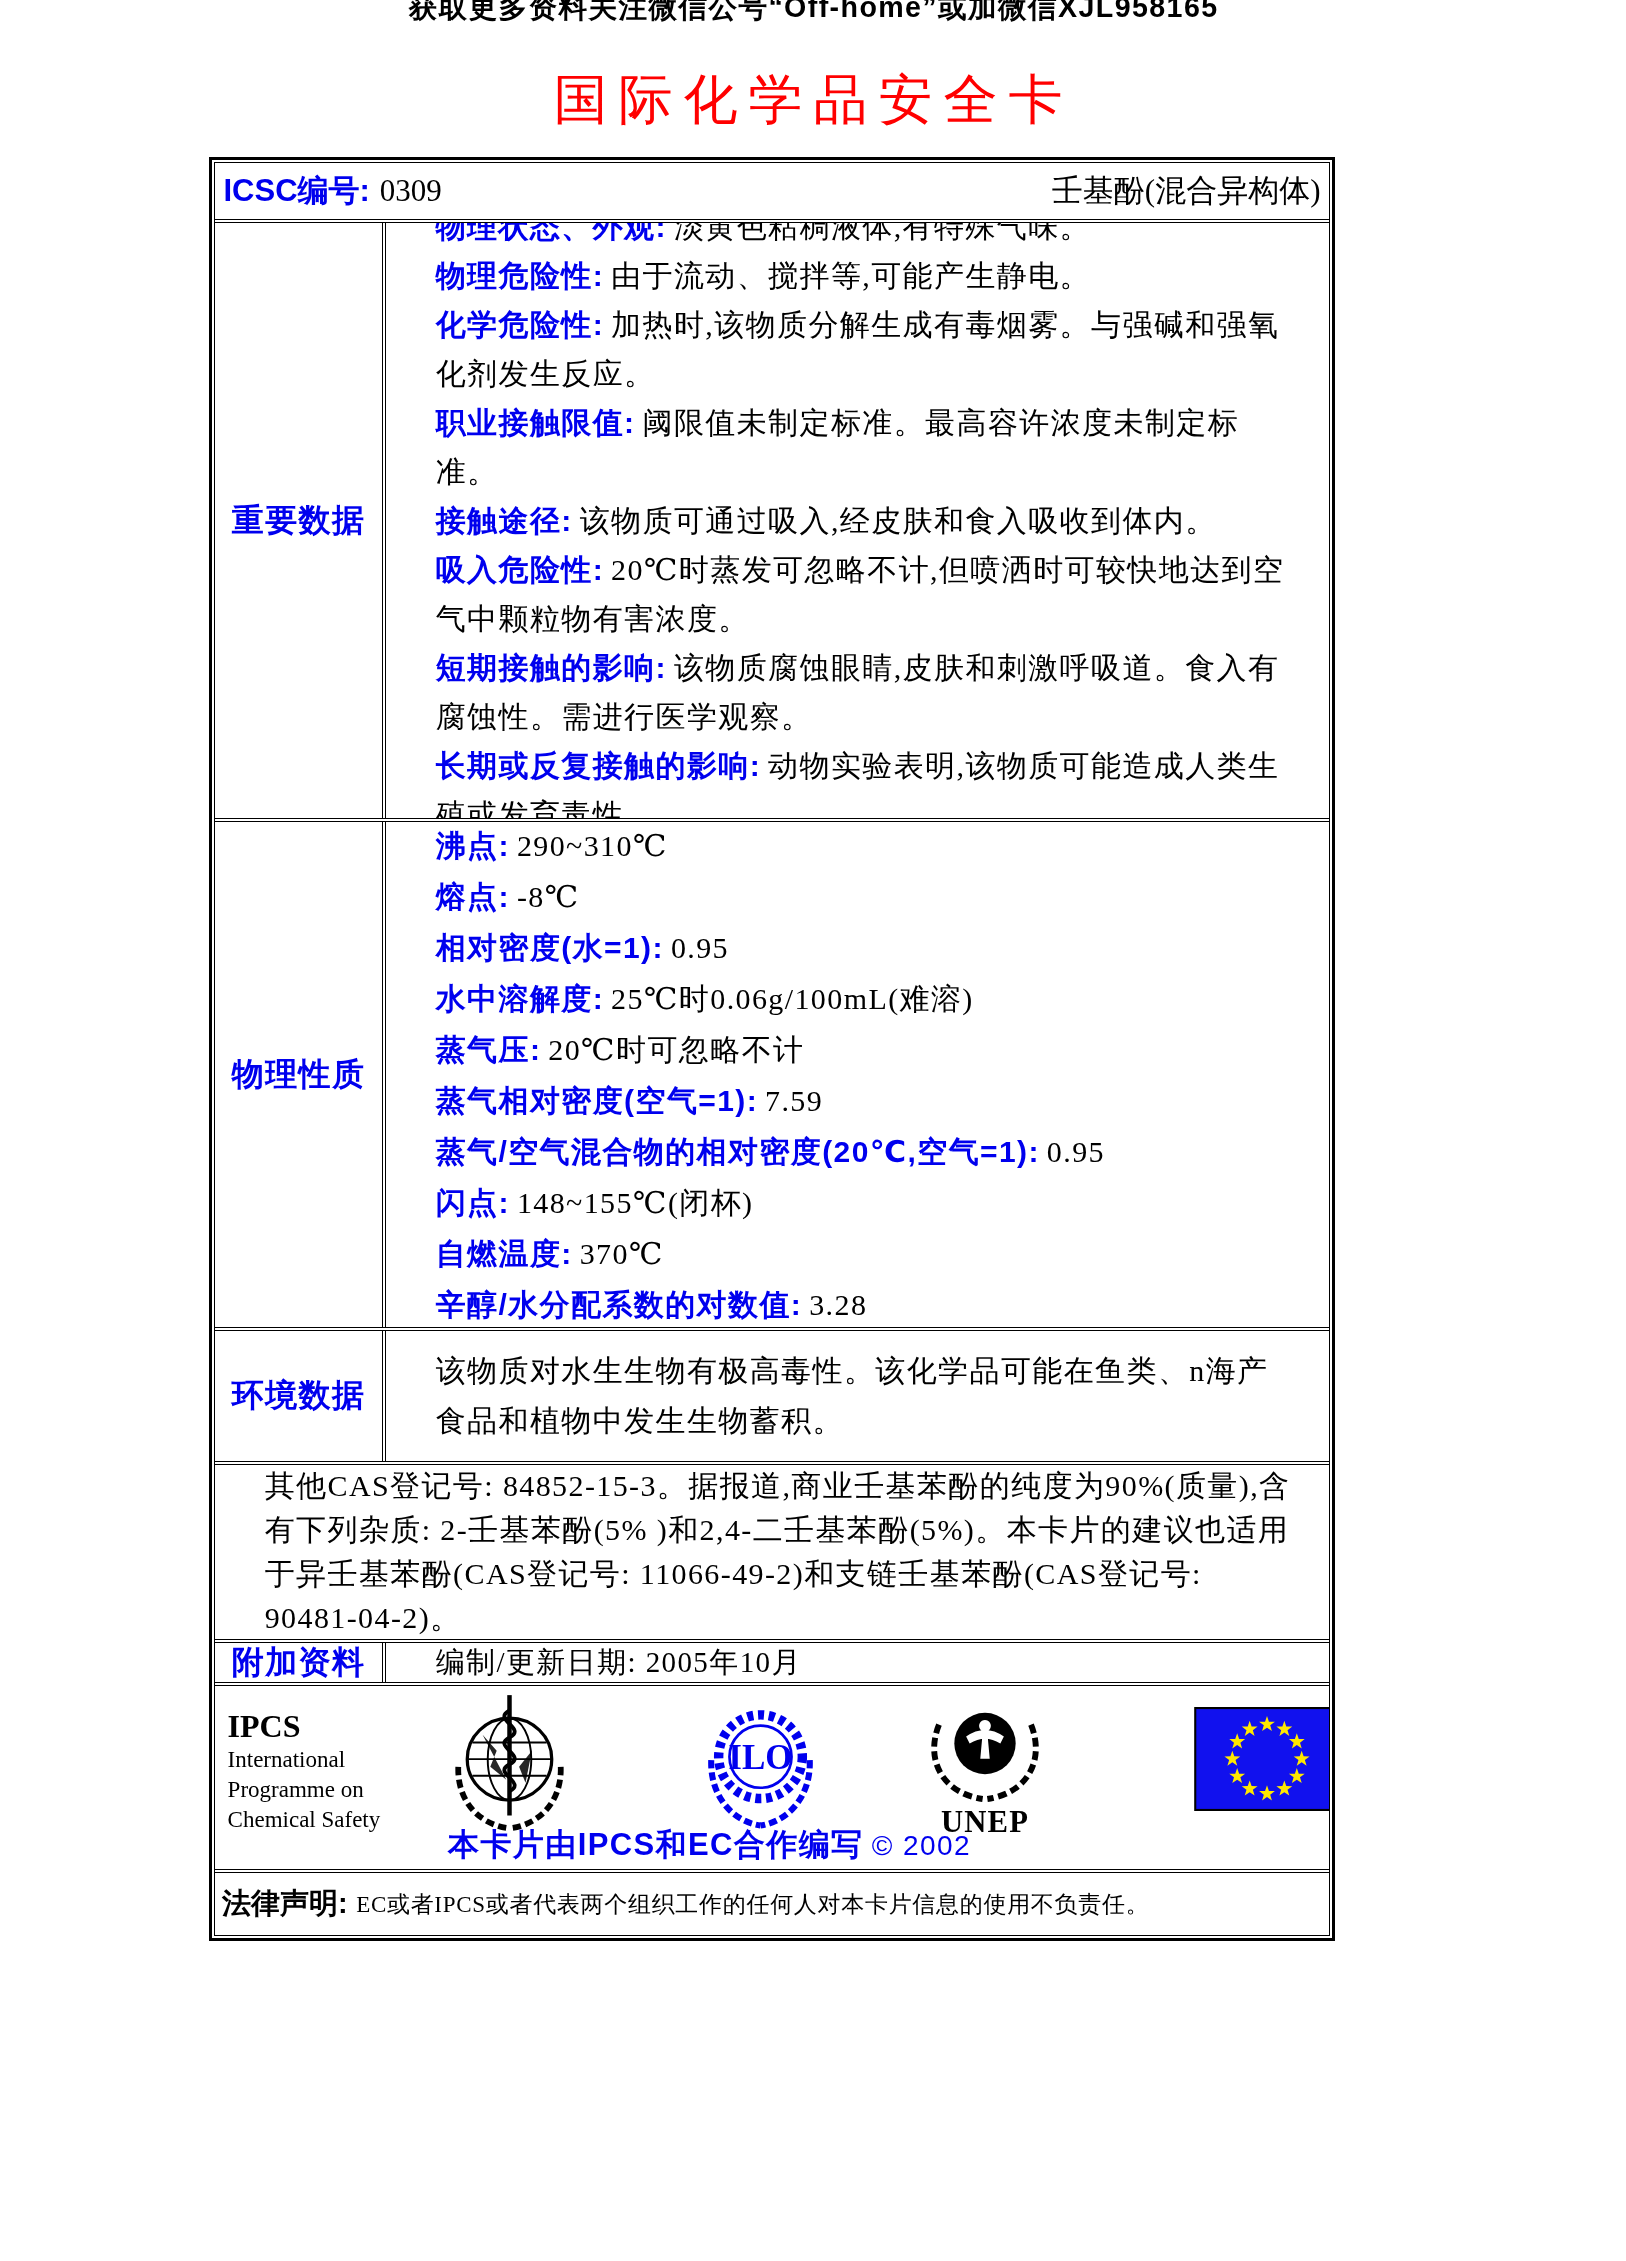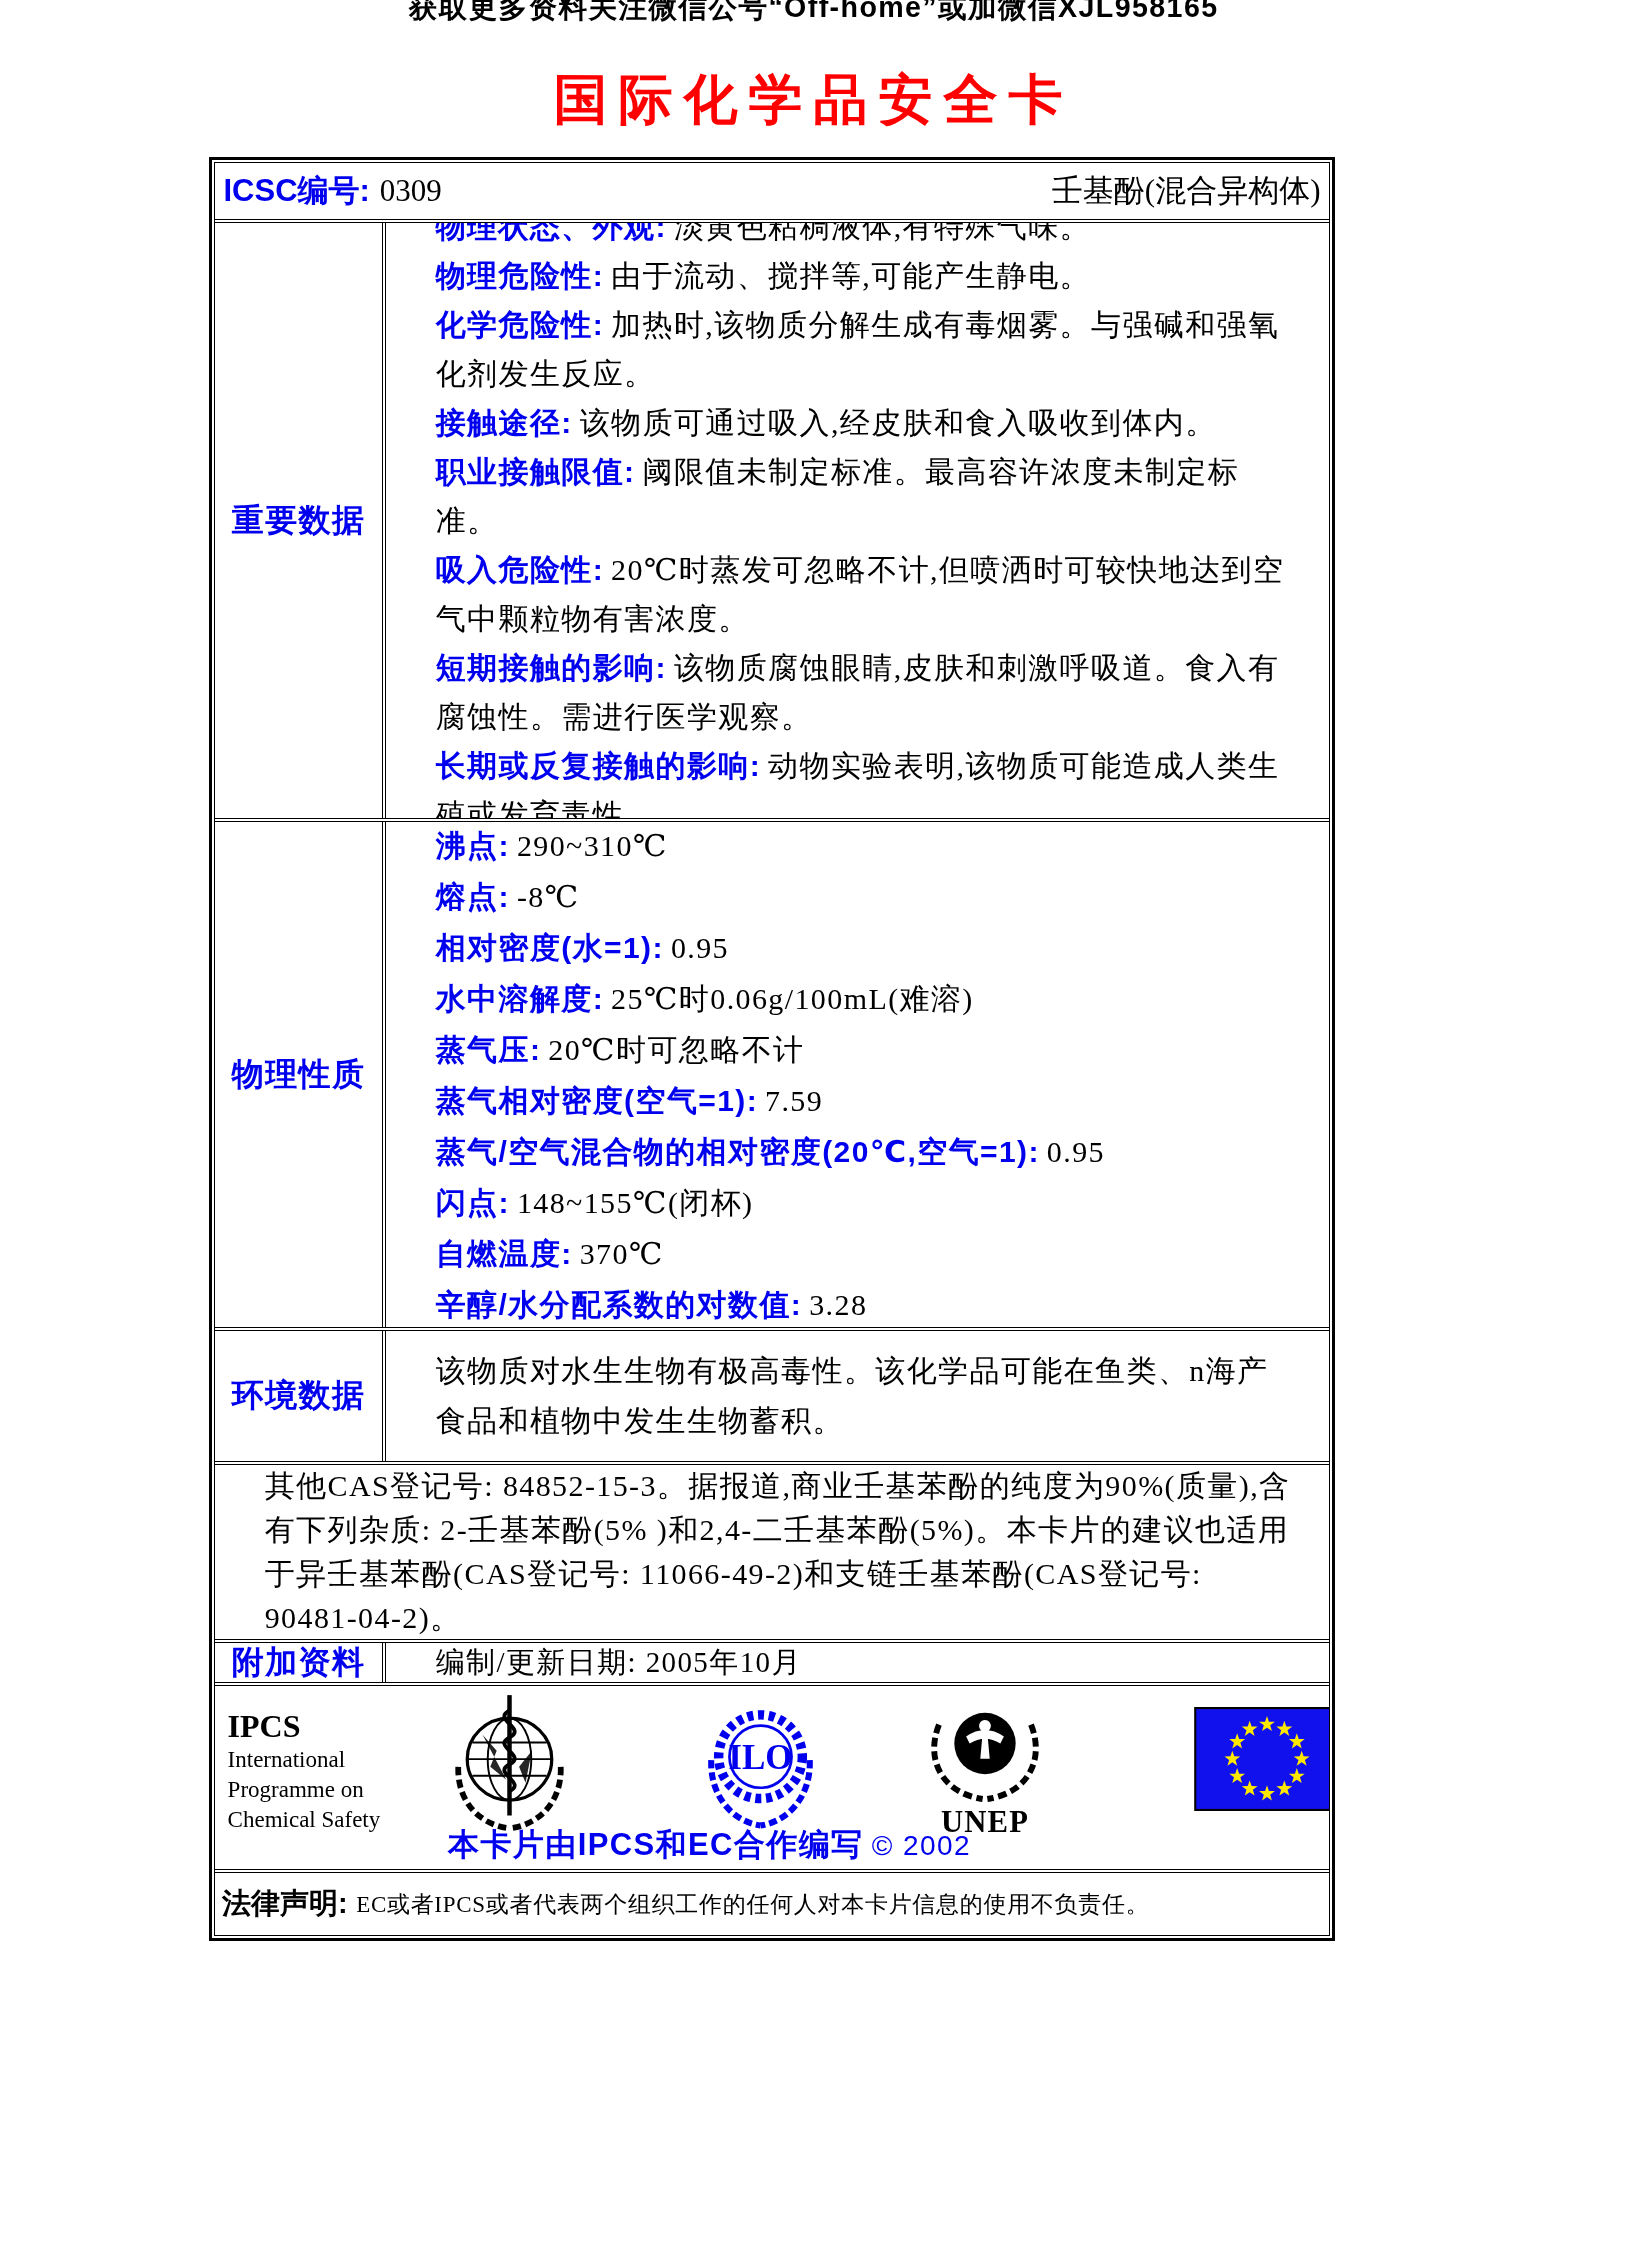--- a/index.html
+++ b/index.html
@@ -8,21 +8,21 @@
     font-family:"Liberation Serif","DejaVu Serif",serif;color:#000;
     overflow:hidden;
   }
   .top-note{
     position:absolute;top:-12.5px;left:0;width:100%;text-align:center;
     font-family:"Liberation Sans","DejaVu Sans",sans-serif;
     font-size:28.6px;font-weight:600;letter-spacing:1.4px;color:#000;white-space:nowrap;
   }
   .page-title{
     position:absolute;top:64px;left:0;width:100%;text-align:center;
-    font-size:54px;font-weight:bold;letter-spacing:11px;color:#ff0000;
+    font-size:54px;font-weight:normal;letter-spacing:11px;color:#ff0000;
     font-family:"Liberation Serif","DejaVu Serif",serif;
   }
   
   .card{
     position:absolute;left:209px;top:157px;width:1126px;
     border:3.5px solid #000;padding:2.1px;box-sizing:border-box;background:#fff;
   }
   .card-inner{border:1.4px solid #000;}
   .row{display:flex;border-top:4.2px double #000;box-sizing:border-box;overflow:hidden;}
   .row.first{border-top:none;}
@@ -94,22 +94,22 @@
     </div>
     <div class="chem-name">壬基酚(混合异构体)</div>
   </div>
 
   <div class="row h-important">
     <div class="label-cell">重要数据</div>
     <div class="content-cell">
       <div class="item"><span class="lbl">物理状态、外观:</span><span>淡黄色粘稠液体,有特殊气味。</span></div>
       <div class="item"><span class="lbl">物理危险性:</span><span>由于流动、搅拌等,可能产生静电。</span></div>
       <div class="item"><span class="lbl">化学危险性:</span><span>加热时,该物质分解生成有毒烟雾。与强碱和强氧化剂发生反应。</span></div>
+      <div class="item"><span class="lbl">职业接触限值:</span><span>阈限值未制定标准。最高容许浓度未制定标准。</span></div>
       <div class="item"><span class="lbl">接触途径:</span><span>该物质可通过吸入,经皮肤和食入吸收到体内。</span></div>
-      <div class="item"><span class="lbl">职业接触限值:</span><span>阈限值未制定标准。最高容许浓度未制定标准。</span></div>
       <div class="item"><span class="lbl">吸入危险性:</span><span>20℃时蒸发可忽略不计,但喷洒时可较快地达到空气中颗粒物有害浓度。</span></div>
       <div class="item"><span class="lbl">短期接触的影响:</span><span>该物质腐蚀眼睛,皮肤和刺激呼吸道。食入有腐蚀性。需进行医学观察。</span></div>
       <div class="item"><span class="lbl">长期或反复接触的影响:</span><span>动物实验表明,该物质可能造成人类生殖或发育毒性。</span></div>
     </div>
   </div>
 
   <div class="row h-physical">
     <div class="label-cell">物理性质</div>
     <div class="content-cell">
       <div class="item"><span class="lbl">沸点:</span><span>290~310℃</span></div>

